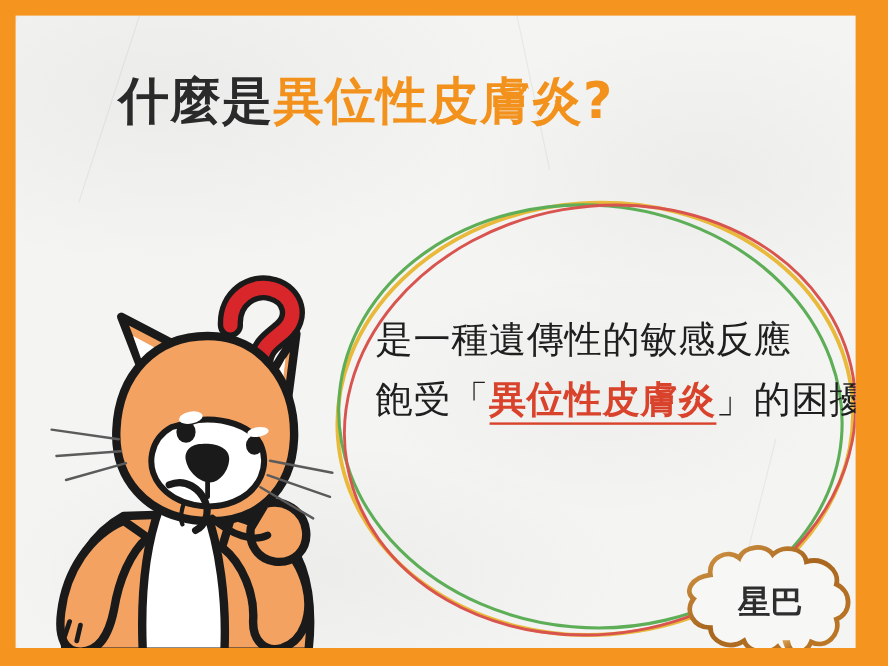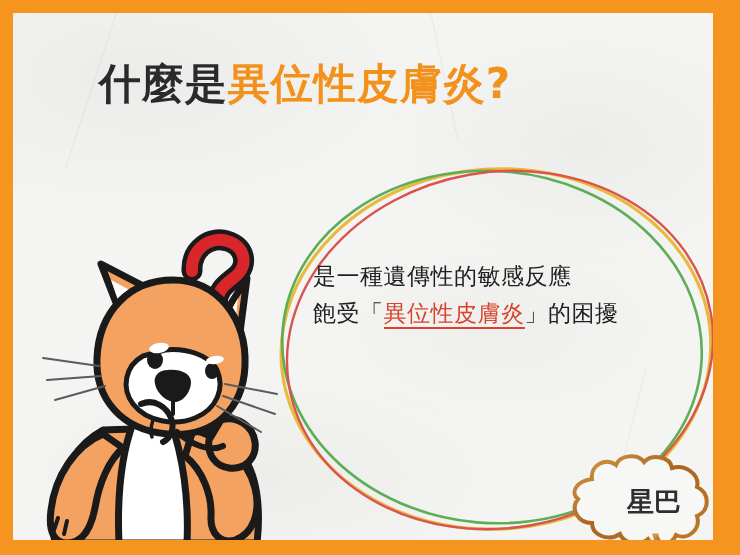--- a/index.html
+++ b/index.html
@@ -71,29 +71,29 @@
     height: 390px;
     pointer-events: none;
   }
 
   
   #bodytext {
     position: absolute;
     left: 300px;
     top: 245px;
     width: 370px;
-    font-size: 23px;
+    font-size: 31px;
     line-height: 1.62;
     color: #1F1F1F;
     letter-spacing: 0.5px;
   }
   #bodytext .line { white-space: nowrap; }
   #bodytext .hl {
     color: #D9432B;
-    font-weight: normal;
+    font-weight: bold;
     border-bottom: 2px solid #D9432B;
     padding-bottom: 1px;
   }
 
   
   #dog {
     position: absolute;
     left: 12px;
     top: 195px;
     width: 270px;
@@ -103,21 +103,21 @@
   
   #logo {
     position: absolute;
     left: 545px;
     top: 440px;
     width: 160px;
     height: 95px;
   }
   #logo-text {
     position: absolute;
-    left: 16px;
+    left: 4px;
     top: 0;
     width: 160px;
     height: 95px;
     display: flex;
     align-items: center;
     justify-content: center;
     font-size: 27px;
     font-weight: bold;
     letter-spacing: 0px;
     padding-top: 2px;

